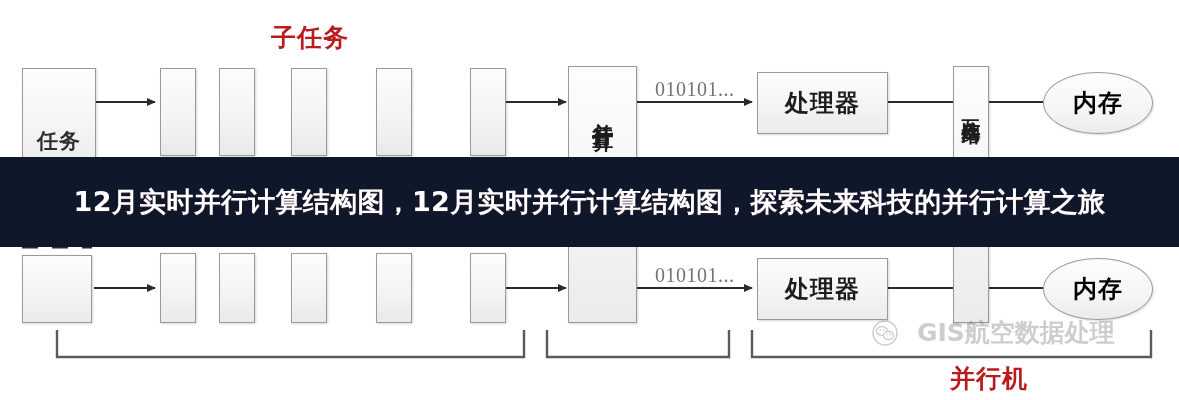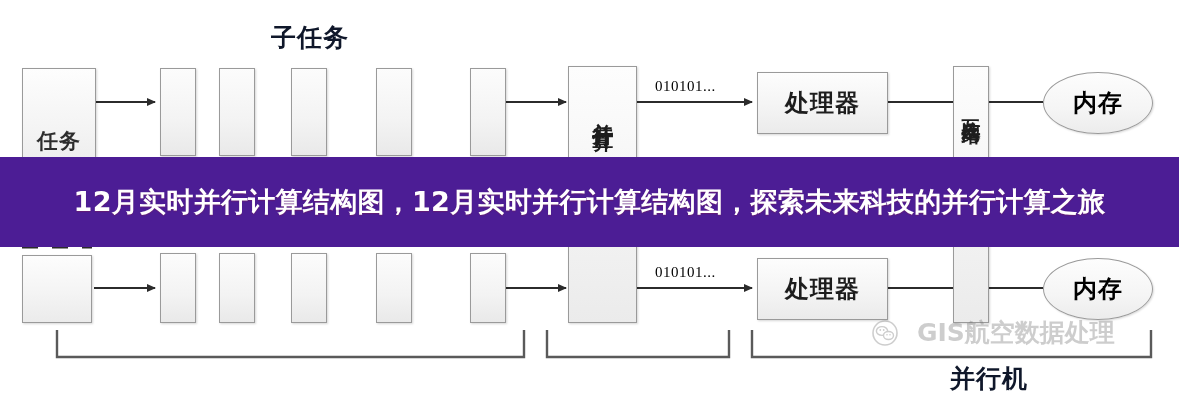--- a/index.html
+++ b/index.html
@@ -57,32 +57,32 @@
     box-sizing:border-box;
     border:1px solid #9a9a9a;
     border-radius:50%;
     background:linear-gradient(to bottom,#fdfdfd 0%,#f5f5f5 60%,#ececec 100%);
     box-shadow:1px 1px 2px rgba(0,0,0,0.14);
     display:flex;align-items:center;justify-content:center;
   }
   .freetext{
     position:absolute;
     font-family:"DejaVu Sans","Liberation Sans",sans-serif;
-    color:#0f172a;
+    color:#b91c1c;
     white-space:nowrap;
   }
   .caption{
     font-weight:700;
     font-size:25px;
     letter-spacing:1px;
   }
   .bits{
     font-family:"Liberation Serif","DejaVu Serif",serif;
-    font-size:15px;
-    color:#000000;
+    font-size:20px;
+    color:#737373;
     letter-spacing:0.5px;
   }
   svg.overlaysvg{
     position:absolute;left:0;top:0;width:1179px;height:400px;
     pointer-events:none;
   }
   
   #watermark{
     position:absolute;
     left:872px; top:316px;
@@ -97,21 +97,21 @@
     font-size:25px;
     color:#6f6f6f;
     letter-spacing:0px;
     white-space:nowrap;
   }
   
   #title-band{
     position:absolute;
     left:0; top:157px;
     width:1179px; height:90px;
-    background:#4c1d95;
+    background:#0f172a;
     display:flex;
     align-items:center;
     justify-content:center;
     box-sizing:border-box;
     padding:0 40px;
   }
   #title-band .title-text{
     font-family:"DejaVu Sans","Liberation Sans",sans-serif;
     font-weight:700;
     font-size:27px;

